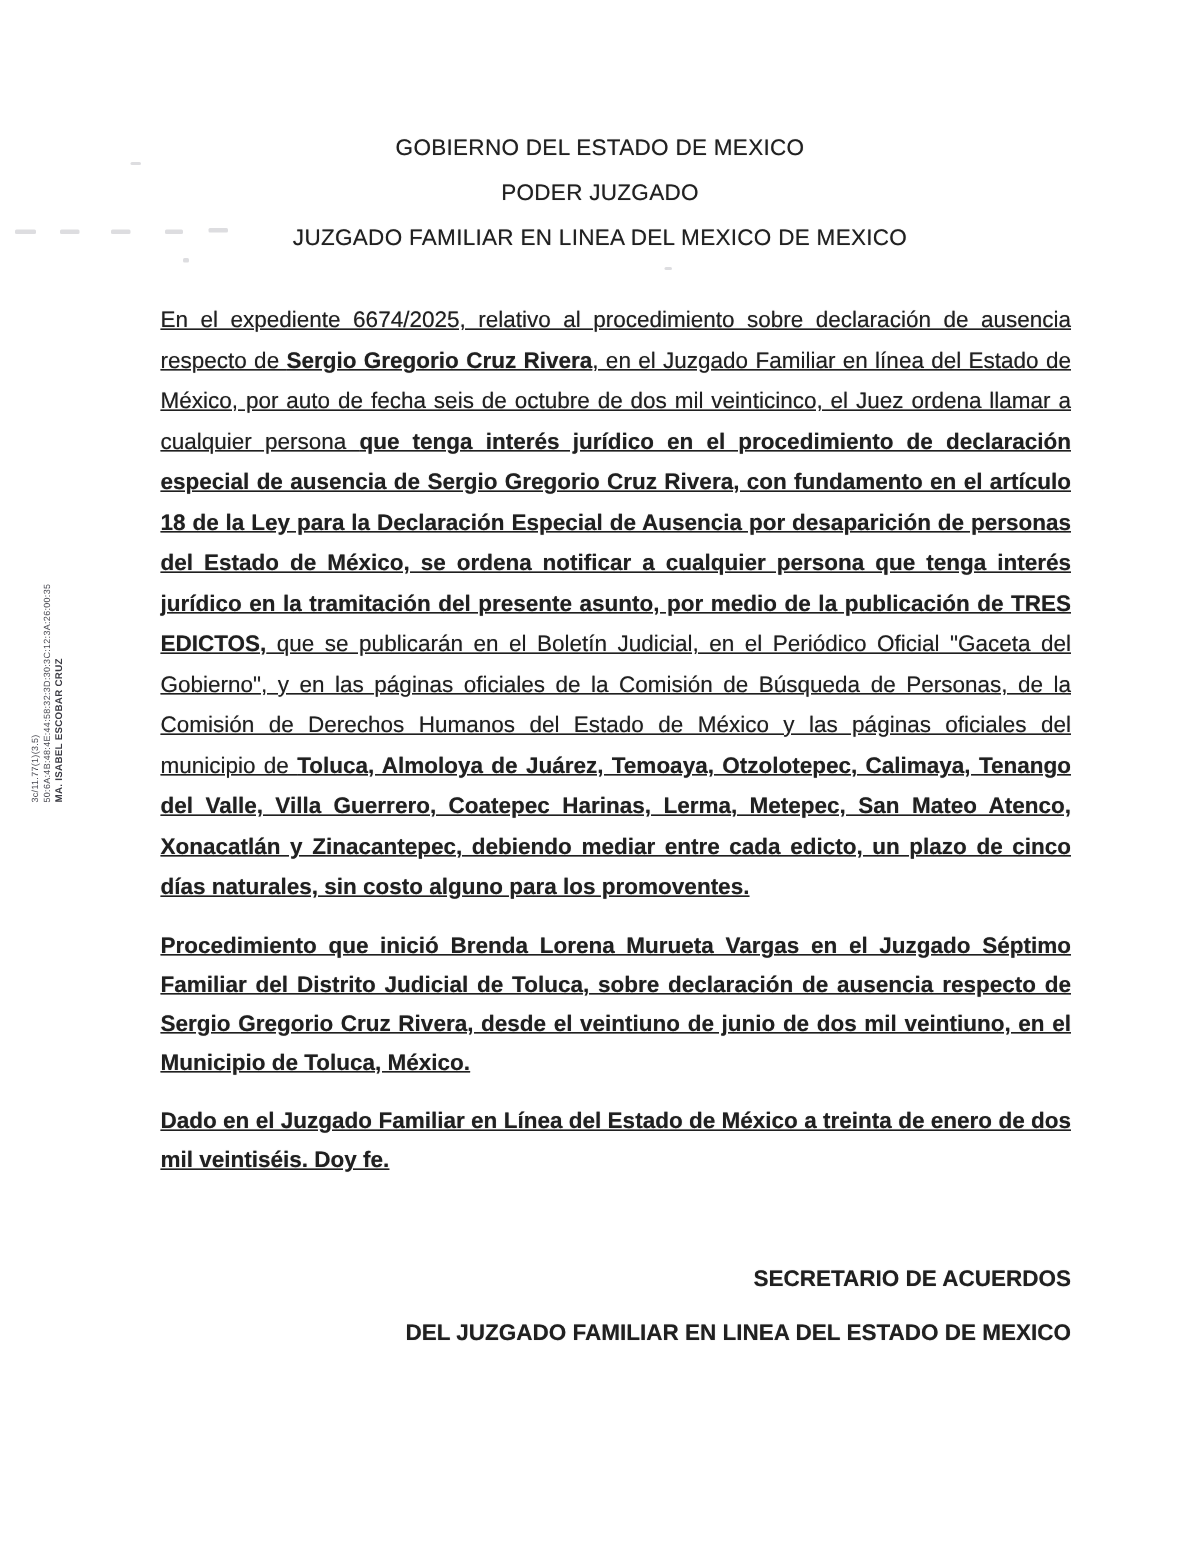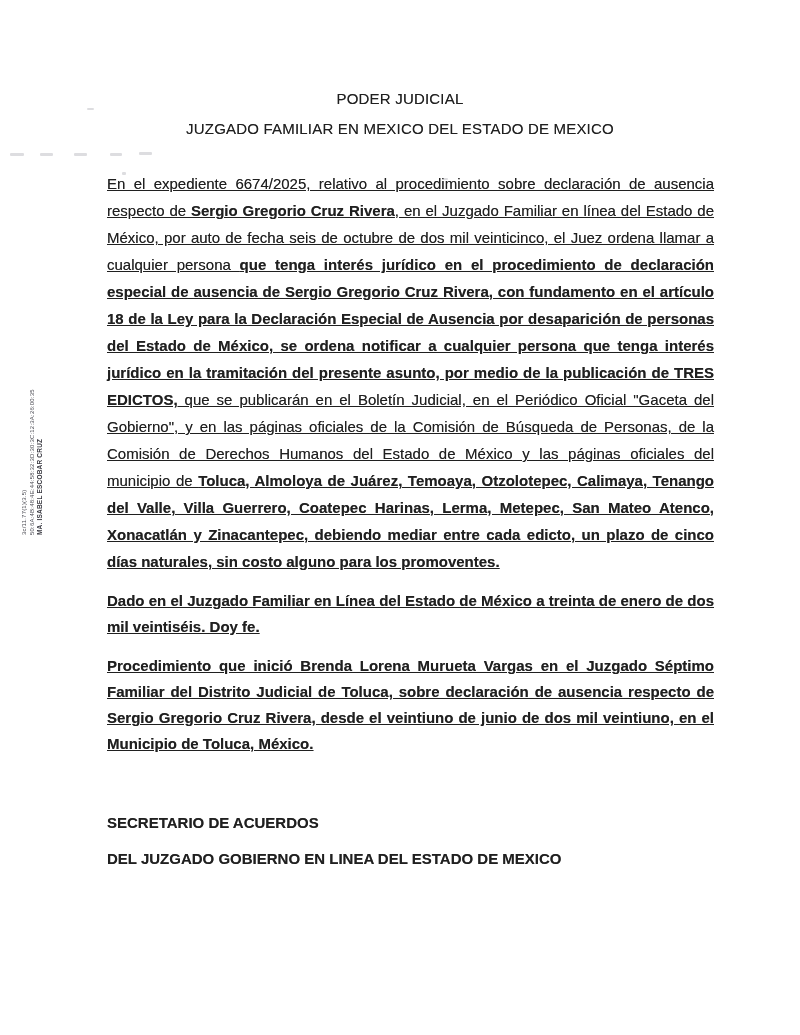--- a/index.html
+++ b/index.html
@@ -33,21 +33,21 @@
     text-align: justify;
     text-decoration: underline;
   }
   .body-text p { margin: 0 0 13px 0; }
   .b { font-weight: bold; }
   .para-bold { font-weight: bold; line-height: 26px; }
 
   .signature-block {
     width: 607px;
     margin: 48px 0 0 107px;
-    text-align: left;
+    text-align: right;
     font-weight: bold;
     font-size: 15px;
     line-height: 36px;
   }
 
   
   .margin-stamp {
     position: absolute;
     left: 20px; top: 535px;
     transform: rotate(-90deg);
@@ -81,28 +81,29 @@
   <div class="artifact" style="left:87px;  top:108px; width:7px;  height:2px;"></div>
   <div class="artifact" style="left:443px; top:178px; width:5px;  height:2px;"></div>
 
   <div class="margin-stamp">
     <div class="stamp-line">3c/11.77(1)(3.5)</div>
     <div class="stamp-line">50:6A:4B:48:4E:44:58:32:3D:30:3C:12:3A:26:00:35</div>
     <div class="stamp-line stamp-name">MA. ISABEL ESCOBAR CRUZ</div>
   </div>
 
   <div class="doc-header inked">
-    <div>PODER JUDICIAL</div>
-    <div>JUZGADO FAMILIAR EN MEXICO DEL ESTADO DE MEXICO</div>
+    <div>GOBIERNO DEL ESTADO DE MEXICO</div>
+    <div>PODER JUZGADO</div>
+    <div>JUZGADO FAMILIAR EN LINEA DEL MEXICO DE MEXICO</div>
   </div>
 
   <div class="body-text inked">
     <p><span>En el expediente 6674/2025, relativo al procedimiento sobre declaración de ausencia respecto de </span><span class="b">Sergio Gregorio Cruz Rivera</span><span>, en el Juzgado Familiar en línea del Estado de México, por auto de fecha seis de octubre de dos mil veinticinco, el Juez ordena llamar a cualquier persona </span><span class="b">que tenga interés jurídico en el procedimiento de declaración especial de ausencia de Sergio Gregorio Cruz Rivera, con fundamento en el artículo 18 de la Ley para la Declaración Especial de Ausencia por desaparición de personas del Estado de México, se ordena notificar a cualquier persona que tenga interés jurídico en la tramitación del presente asunto, por medio de la publicación de TRES EDICTOS,</span><span> que se publicarán en el Boletín Judicial, en el Periódico Oficial "Gaceta del Gobierno", y en las páginas oficiales de la Comisión de Búsqueda de Personas, de la Comisión de Derechos Humanos del Estado de México y las páginas oficiales del municipio de </span><span class="b">Toluca, Almoloya de Juárez, Temoaya, Otzolotepec, Calimaya, Tenango del Valle, Villa Guerrero, Coatepec Harinas, Lerma, Metepec, San Mateo Atenco, Xonacatlán y Zinacantepec, debiendo mediar entre cada edicto, un plazo de cinco días naturales, sin costo alguno para los promoventes.</span></p>
+    <p class="para-bold">Procedimiento que inició Brenda Lorena Murueta Vargas en el Juzgado Séptimo Familiar del Distrito Judicial de Toluca, sobre declaración de ausencia respecto de Sergio Gregorio Cruz Rivera, desde el veintiuno de junio de dos mil veintiuno, en el Municipio de Toluca, México.</p>
     <p class="para-bold">Dado en el Juzgado Familiar en Línea del Estado de México a treinta de enero de dos mil veintiséis. Doy fe.</p>
-    <p class="para-bold">Procedimiento que inició Brenda Lorena Murueta Vargas en el Juzgado Séptimo Familiar del Distrito Judicial de Toluca, sobre declaración de ausencia respecto de Sergio Gregorio Cruz Rivera, desde el veintiuno de junio de dos mil veintiuno, en el Municipio de Toluca, México.</p>
   </div>
 
   <div class="signature-block inked">
     <div>SECRETARIO DE ACUERDOS</div>
-    <div>DEL JUZGADO GOBIERNO EN LINEA DEL ESTADO DE MEXICO</div>
+    <div>DEL JUZGADO FAMILIAR EN LINEA DEL ESTADO DE MEXICO</div>
   </div>
 
 </div>
 
 </body></html>

